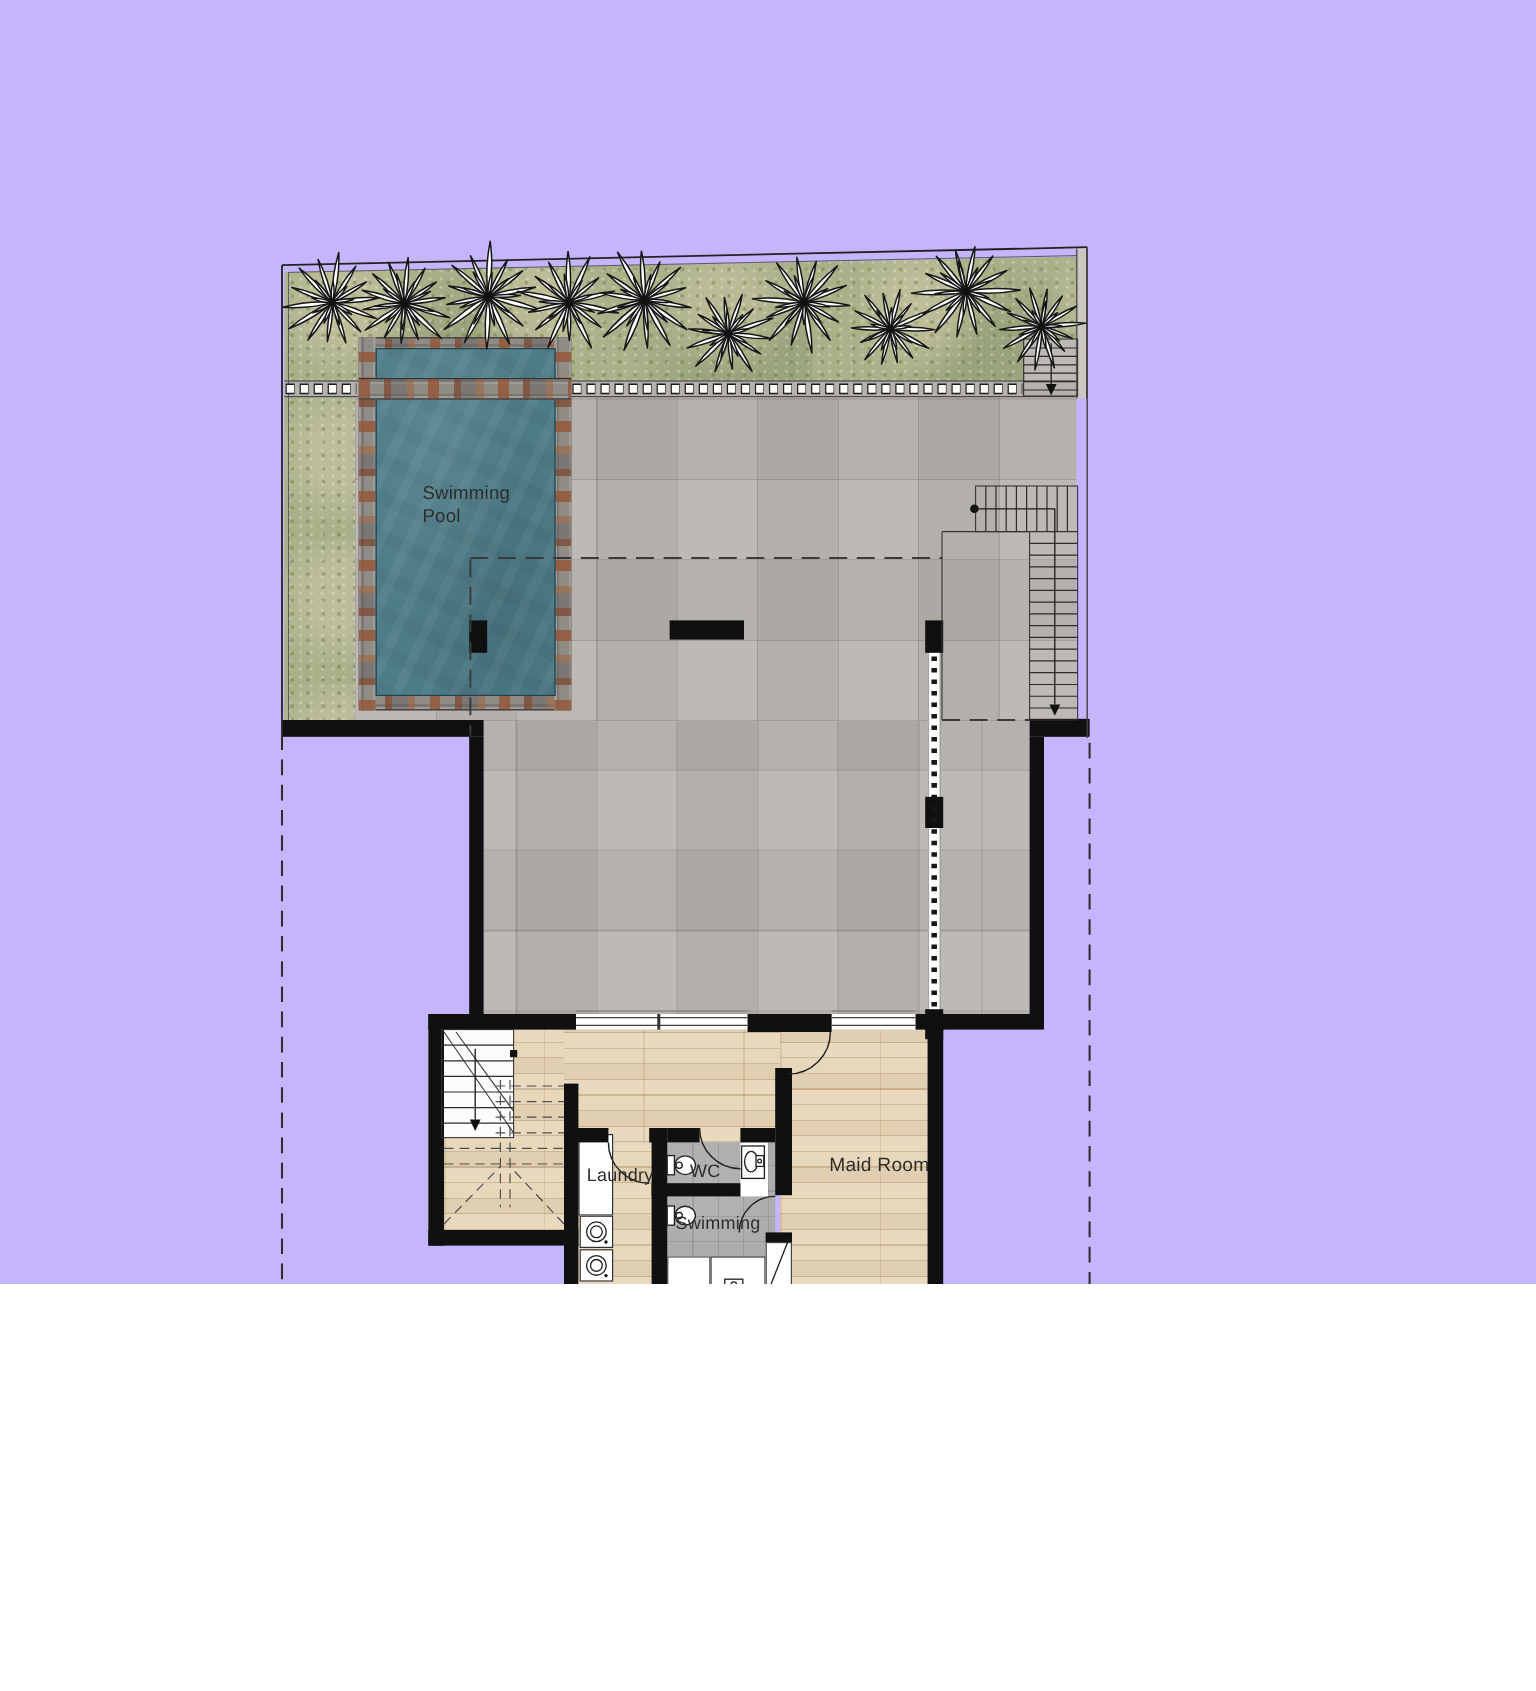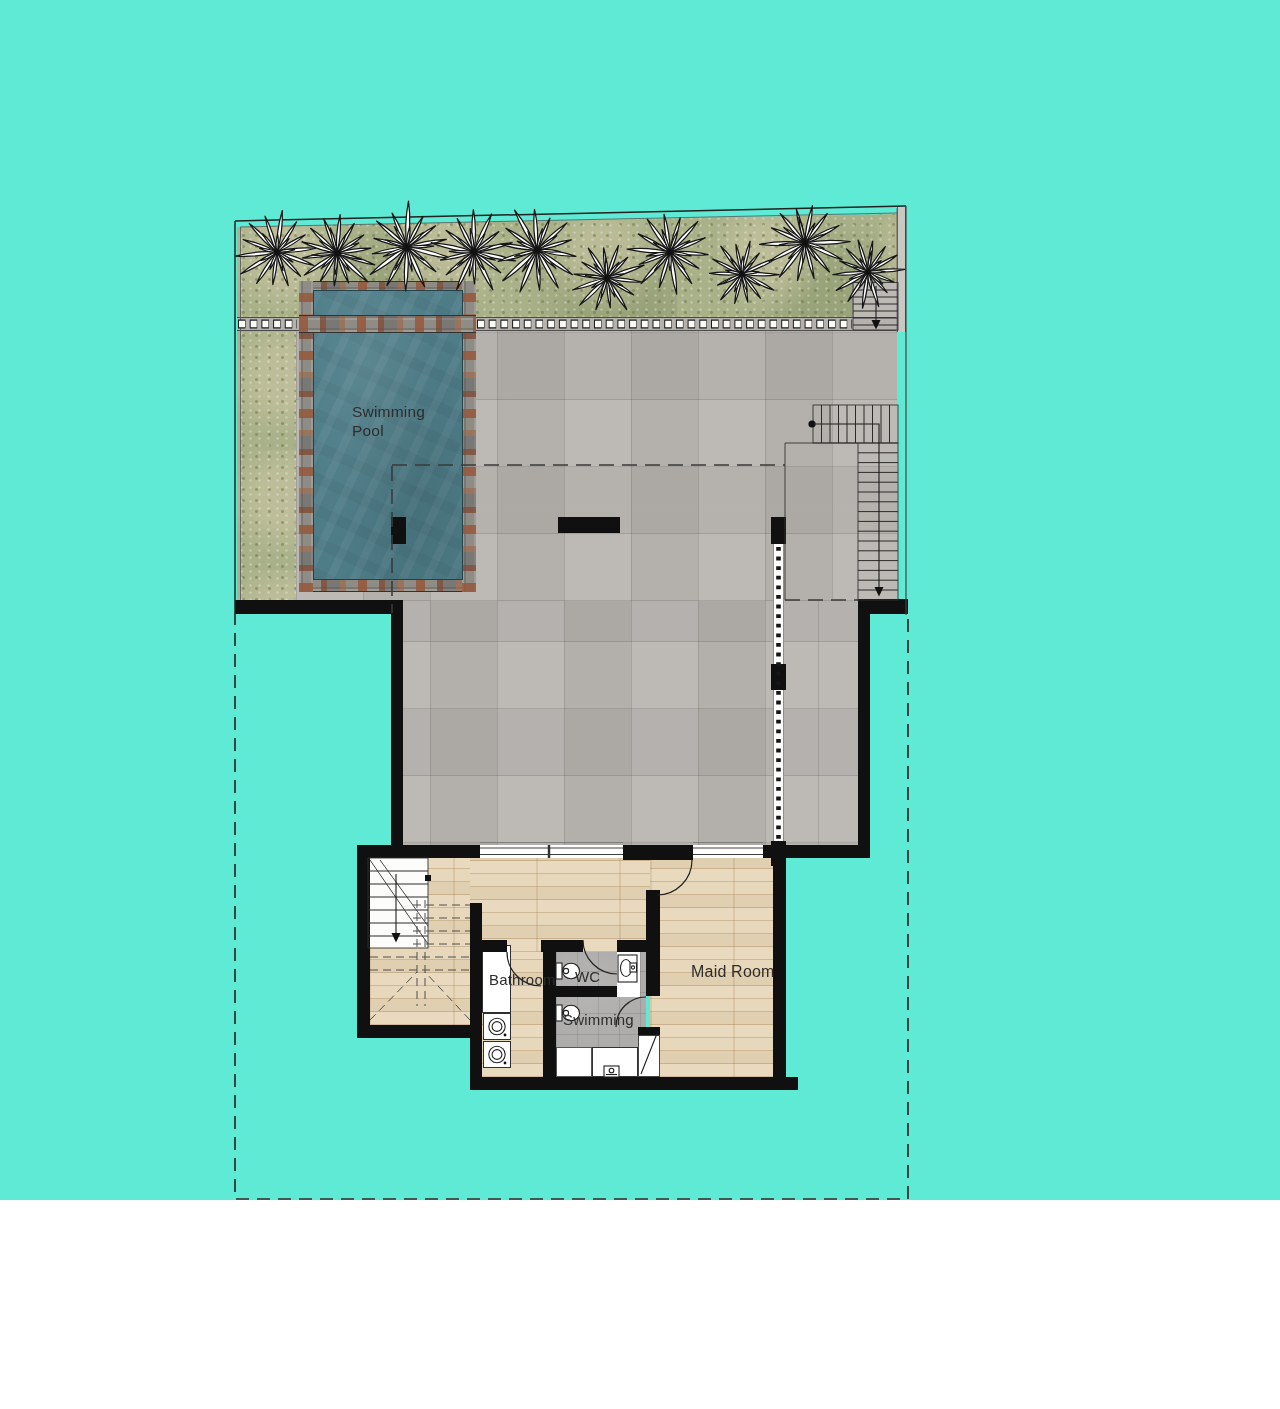--- a/index.html
+++ b/index.html
@@ -1,16 +1,16 @@
 <!DOCTYPE html>
 <html style="--grass: #a9b189; --tile: #b8b4af; --water: #4e7d88; --stone: #8f8c86; --stone-rust: #95583a; --wood: #e8d8bb; --bath-tile: #adacaa; --wall: #101010; --label-text: #2d2d2d;"><head>
 <meta charset="utf-8">
 <style>
   html,body{margin:0;padding:0;background:#fff}
-  #plan{position:relative;width:1280px;height:1200px;background:#5eead4;overflow:hidden;
+  #plan{position:relative;width:1280px;height:1070px;background:#c4b5fd;overflow:hidden;
         font-family:"Liberation Sans",sans-serif}
   .abs{position:absolute;box-sizing:border-box}
   .grass{background-color:var(--grass,#a9b189);
     background-image:
       radial-gradient(circle, rgba(255,255,255,.30) .8px, transparent 1.6px),
       radial-gradient(circle, rgba(104,116,66,.50) 1px, transparent 2px),
       radial-gradient(circle at 30% 40%, rgba(209,203,168,.50) 0 18%, transparent 45%),
       radial-gradient(circle at 75% 65%, rgba(141,152,111,.55) 0 20%, transparent 50%);
     background-size:9px 7px,13px 11px,160px 120px,220px 160px;}
   .tiles{background-color:var(--tile,#b8b4af);
@@ -533,17 +533,17 @@
           <path d="M0 0 Q 8.3 -3.0 18.4 -0.9 Q 9.2 1.7 0 0 Z" class="leaf" transform="rotate(442)"></path>
           <path d="M0 0 Q 8.1 -3.0 18.0 -0.9 Q 9.0 1.7 0 0 Z" class="leaf" transform="rotate(482)"></path>
           <path d="M0 0 Q 8.9 -3.0 19.8 -1.0 Q 9.9 1.7 0 0 Z" class="leaf" transform="rotate(522)"></path>
           <path d="M0 0 Q 7.2 -3.0 15.9 -0.8 Q 8.0 1.7 0 0 Z" class="leaf" transform="rotate(562)"></path>
           <circle cx="0" cy="0" r="2.8" class="fil"></circle>
         </g>
       </g>
     </svg>
 
   <div class="lbl" style="left:352px;top:402px;width:80px;white-space:normal;font-size:15.5px">Swimming Pool</div>
-  <div class="lbl" style="left:489px;top:970px">Bathroom</div>
+  <div class="lbl" style="left:489px;top:970px">Laundry</div>
   <div class="lbl" style="left:575px;top:967px">WC</div>
   <div class="lbl" style="left:563px;top:1010px">Swimming</div>
   <div class="lbl" style="left:691px;top:962px;font-size:16px">Maid Room</div>
 </div>
 
 </body></html>

